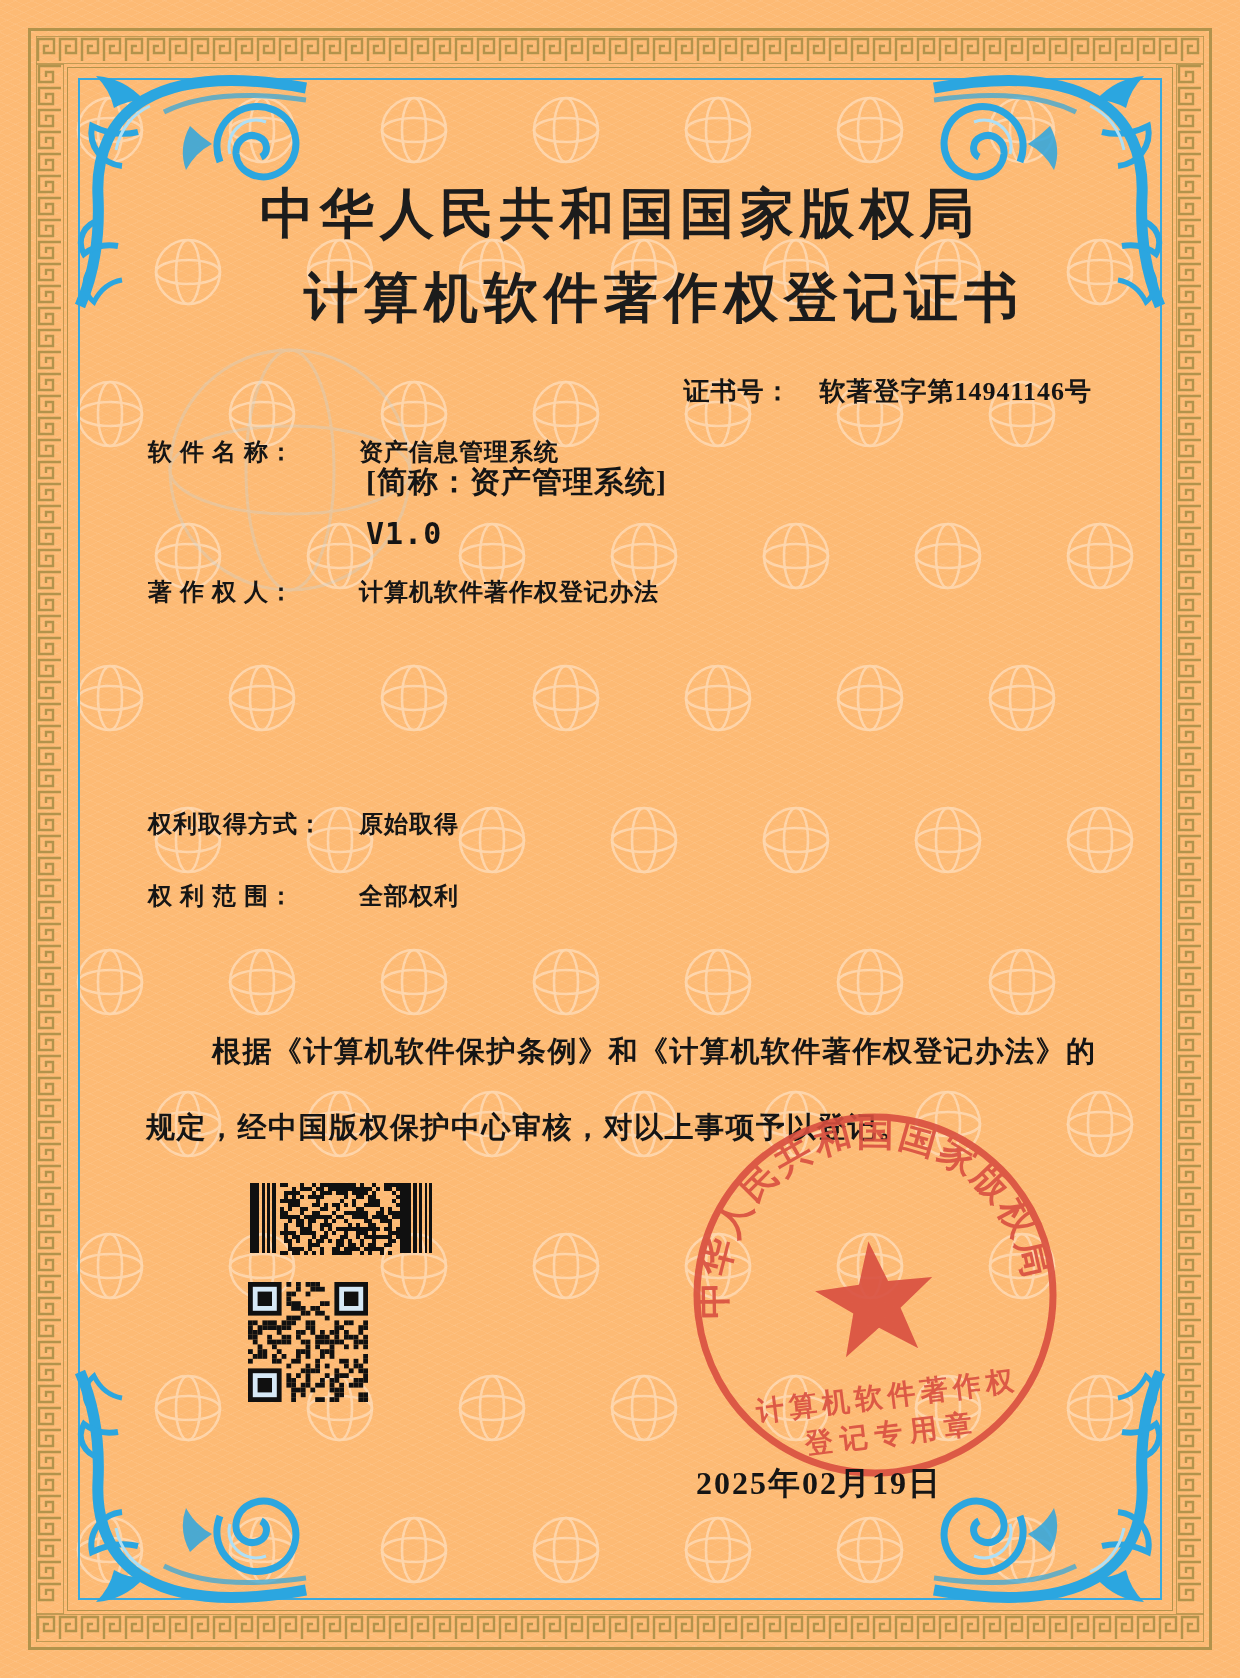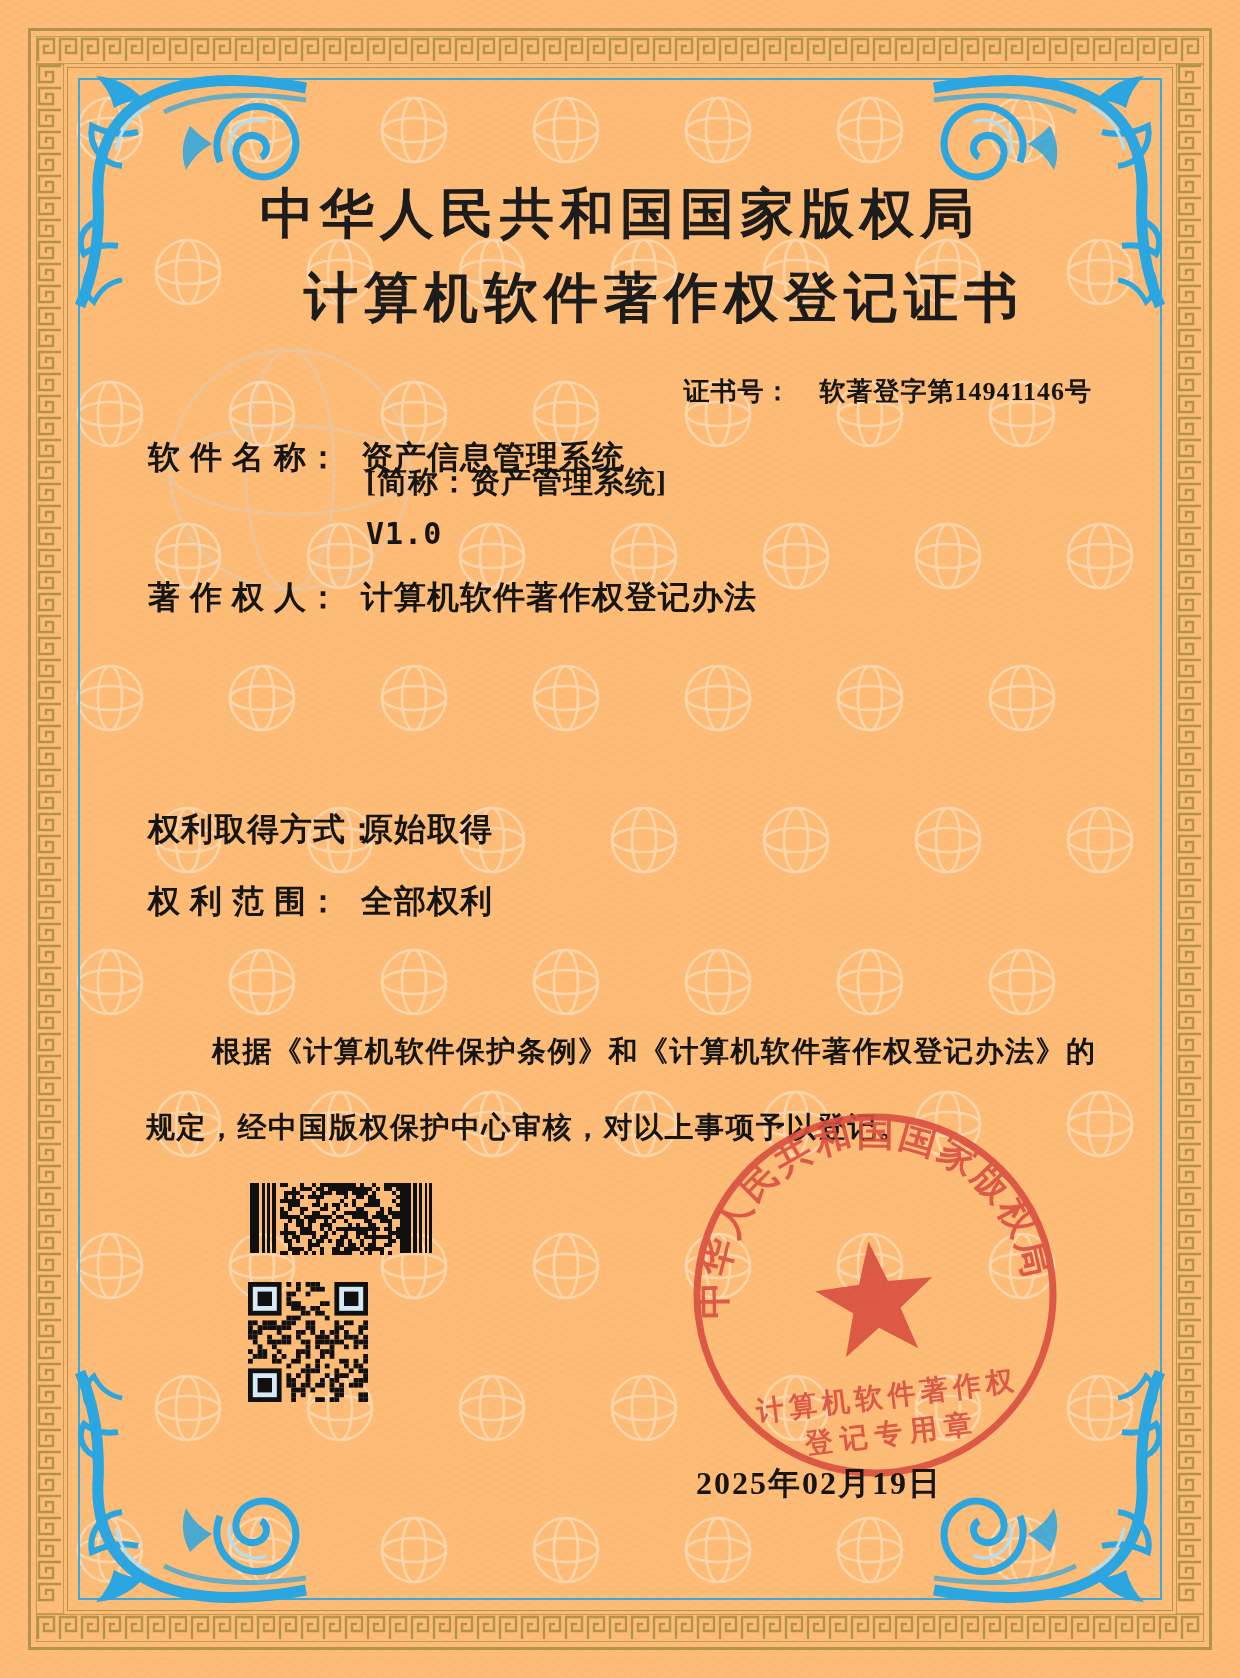--- a/index.html
+++ b/index.html
@@ -21,21 +21,21 @@
   .corner.bl{left:70px;top:1368px;transform:scaleY(-1);}
   .corner.br{left:930px;top:1368px;transform:scale(-1,-1);}
   .wm-layer{position:absolute;inset:0;pointer-events:none;}
   
   .title{position:absolute;left:0;width:1240px;text-align:center;font-weight:700;
          font-size:54px;letter-spacing:6px;color:#1c1c1c;}
   .t1{top:178px;}
   .t2{top:262px;margin-left:44px;}
   .certno{position:absolute;top:374px;right:148px;font-size:26px;font-weight:700;letter-spacing:1px;}
   .certno .val{margin-left:28px;}
-  .row{position:absolute;left:148px;font-size:32px;font-weight:700;letter-spacing:1px;white-space:nowrap;}
+  .row{position:absolute;left:148px;font-size:24px;font-weight:700;letter-spacing:1px;white-space:nowrap;}
   .row .lab{display:inline-block;width:204px;}
   .val2{position:absolute;left:366px;font-size:30px;font-weight:700;letter-spacing:1px;white-space:nowrap;}
   .mono{font-family:"DejaVu Sans Mono","Liberation Mono",monospace;font-weight:700;}
   .stmt{position:absolute;left:146px;width:960px;font-size:29px;font-weight:600;
         letter-spacing:1.5px;white-space:nowrap;}
   .stmt.l1{top:1032px;padding-left:66px;}
   .stmt.l2{top:1108px;}
   .barcode{position:absolute;left:250px;top:1183px;}
   .qrcode{position:absolute;left:248px;top:1282px;}
   .seal{position:absolute;left:683px;top:1103px;width:384px;height:384px;opacity:.9;

